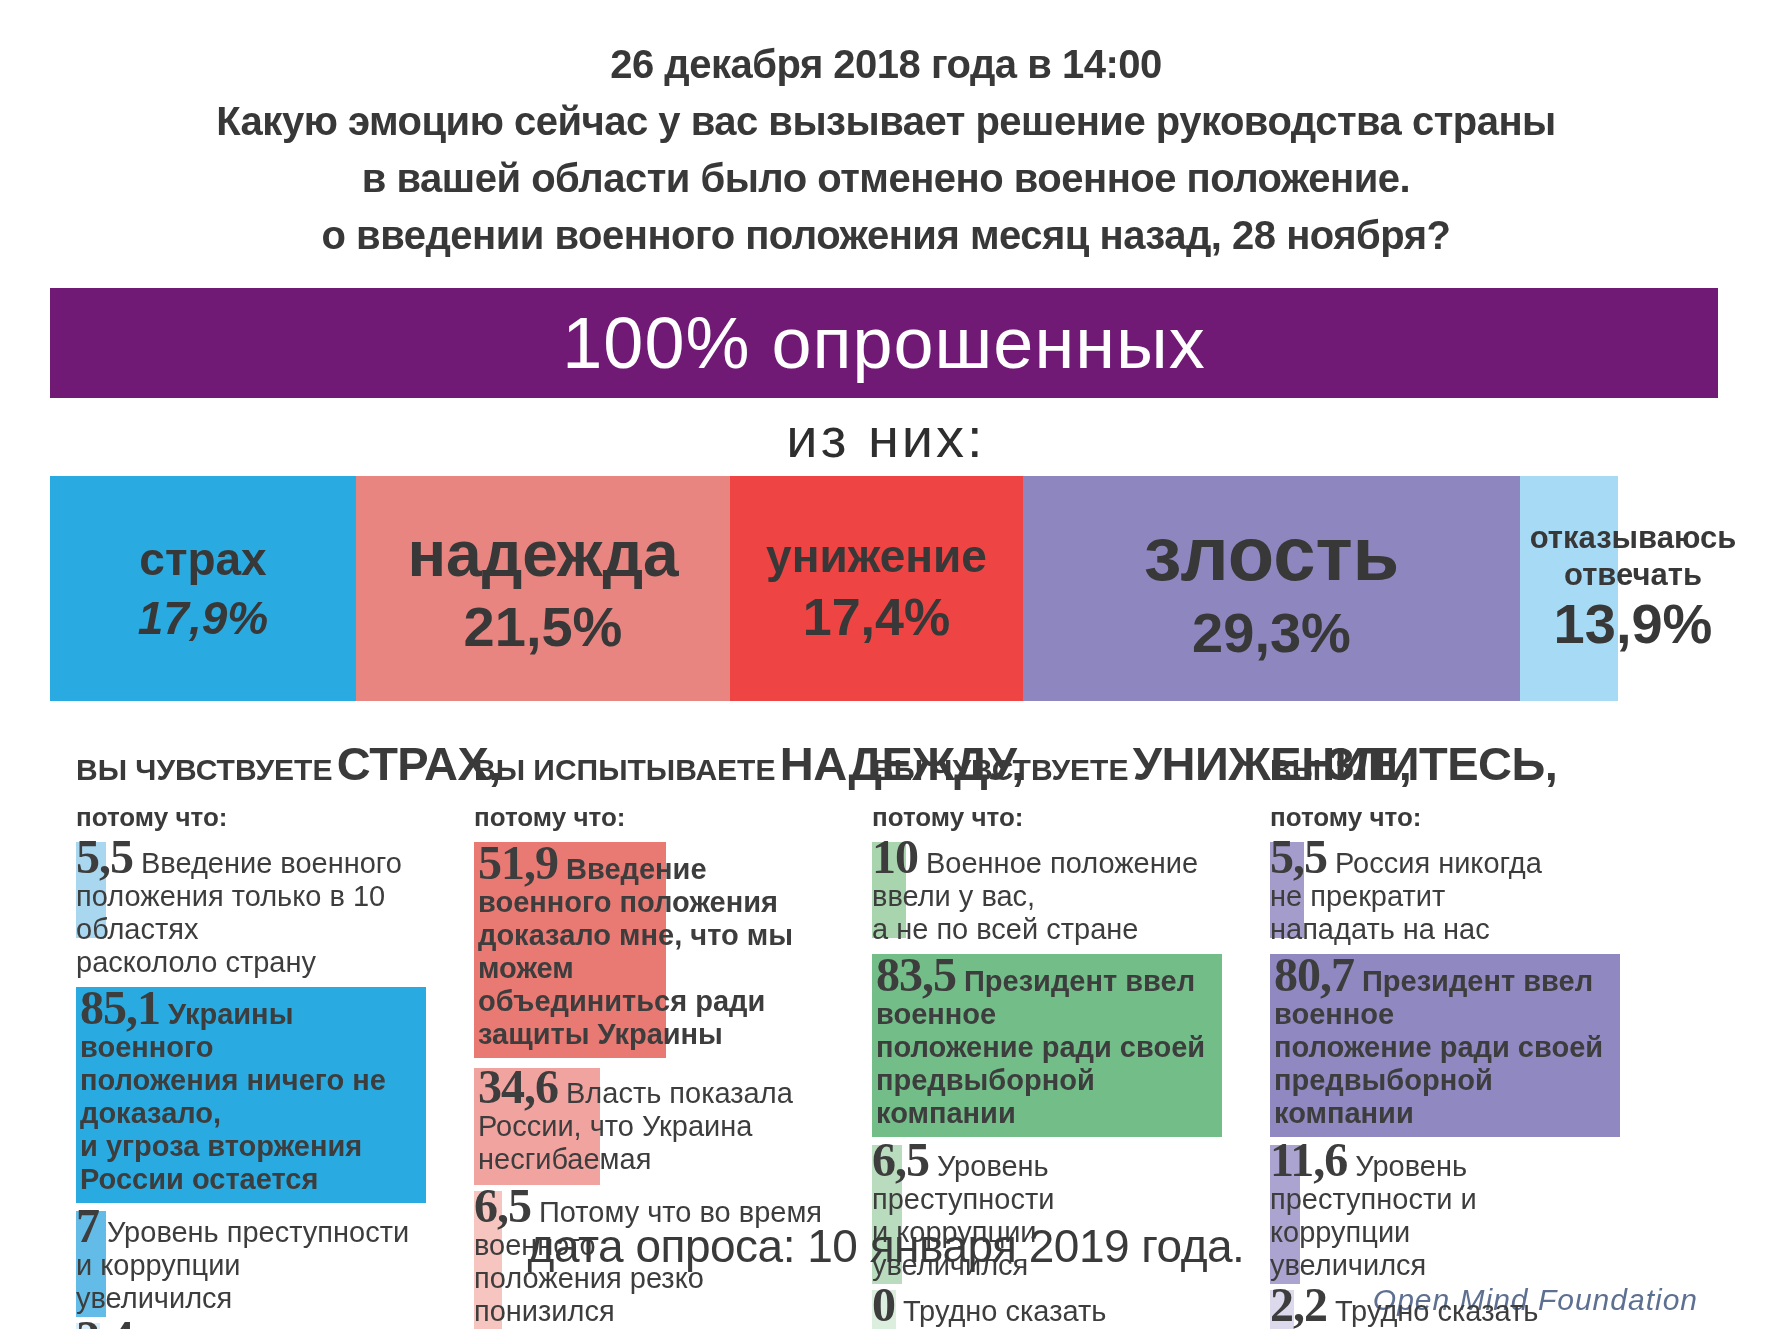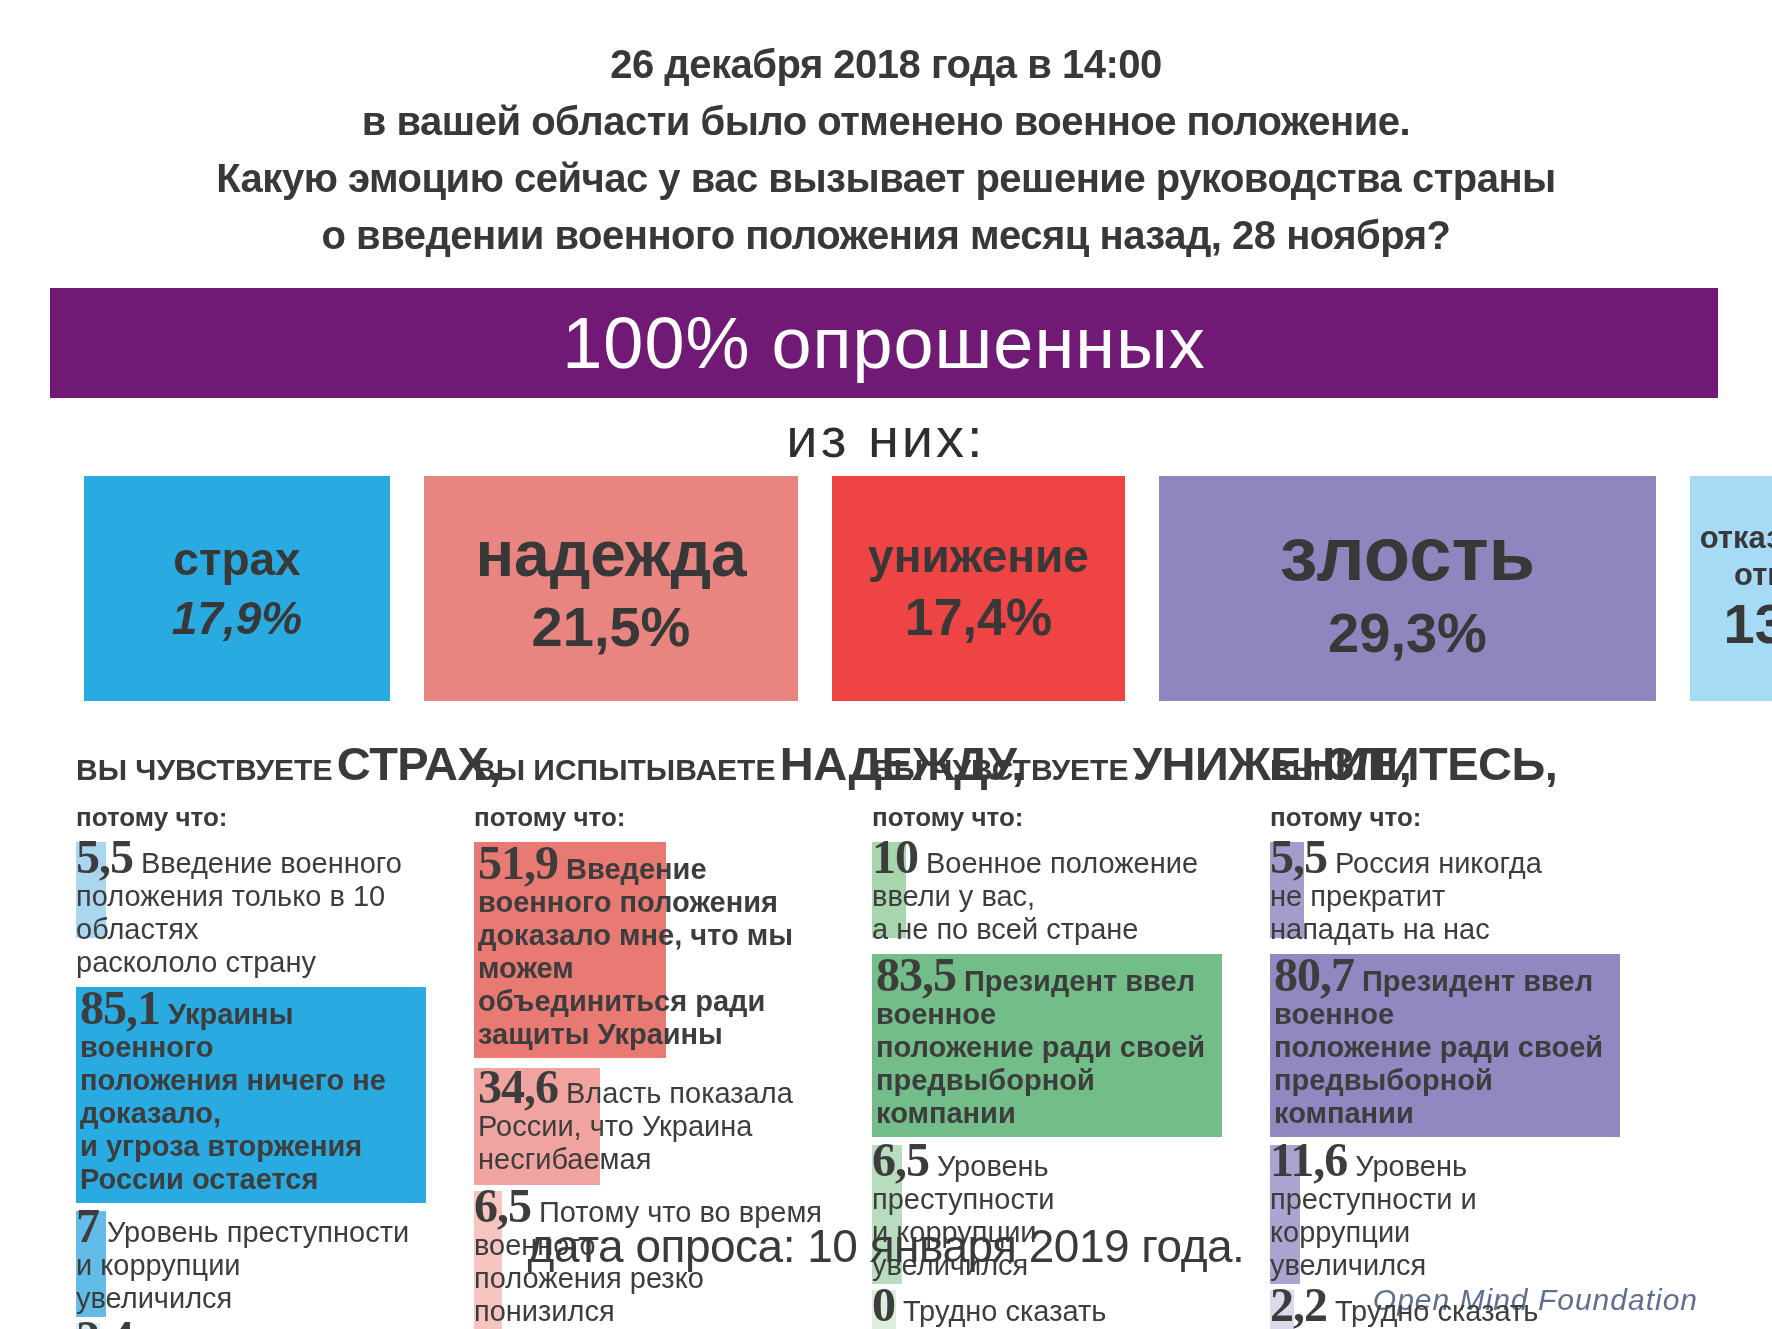--- a/index.html
+++ b/index.html
@@ -14,21 +14,21 @@
   
   .banner{margin:24px 54px 0 50px;height:110px;background:#701a75;
           display:flex;align-items:center;justify-content:center;}
   .banner .banner-label{color:#ffffff;font-size:72px;font-weight:500;letter-spacing:1px;}
   
   .subheading{height:78px;line-height:80px;text-align:center;
               font-size:56px;font-weight:500;letter-spacing:3px;color:#2e2e2e;}
   
   .bar{margin-left:50px;width:1568px;height:225px;display:flex;}
   .seg{display:flex;flex-direction:column;align-items:center;justify-content:center;
-       font-weight:bold;color:#383838;margin-left:34px;}
+       font-weight:bold;color:#383838;}
   .seg1{flex:0 0 306px;background:#29abe2;}
   .seg2{flex:0 0 374px;background:#e98580;}
   .seg3{flex:0 0 293px;background:#ef4444;}
   .seg4{flex:0 0 497px;background:#8e86bf;}
   .seg5{flex:0 0 98px;background:#a7daf5;position:relative;}
   .seg .seg-name{line-height:1.05;}
   .seg .seg-pct{line-height:1.05;margin-top:10px;}
   .seg1 .seg-name{font-size:46px;} .seg1 .seg-pct{font-size:46px;font-style:italic;}
   .seg2 .seg-name{font-size:64px;} .seg2 .seg-pct{font-size:56px;}
   .seg3 .seg-name{font-size:46px;} .seg3 .seg-pct{font-size:52px;}
@@ -73,22 +73,22 @@
   .survey-date{margin-top:26px;text-align:center;font-size:46px;
                letter-spacing:-0.5px;color:#3a3a3a;position:relative;z-index:2;}
   .credit{margin:10px 74px 0 0;text-align:right;font-style:italic;
           font-size:30px;font-weight:500;color:#5e7092;letter-spacing:1px;}
 </style>
 </head>
 <body>
 
 <div class="title">
   <div>26 декабря 2018 года в 14:00</div>
+  <div>Какую эмоцию сейчас у вас вызывает решение руководства страны</div>
   <div>в вашей области было отменено военное положение.</div>
-  <div>Какую эмоцию сейчас у вас вызывает решение руководства страны</div>
   <div>о введении военного положения месяц назад, 28 ноября?</div>
 </div>
 
 <div class="banner">
   <span class="banner-label">100% опрошенных</span>
 </div>
 
 <div class="subheading">из них:</div>
 
 <div class="bar">

